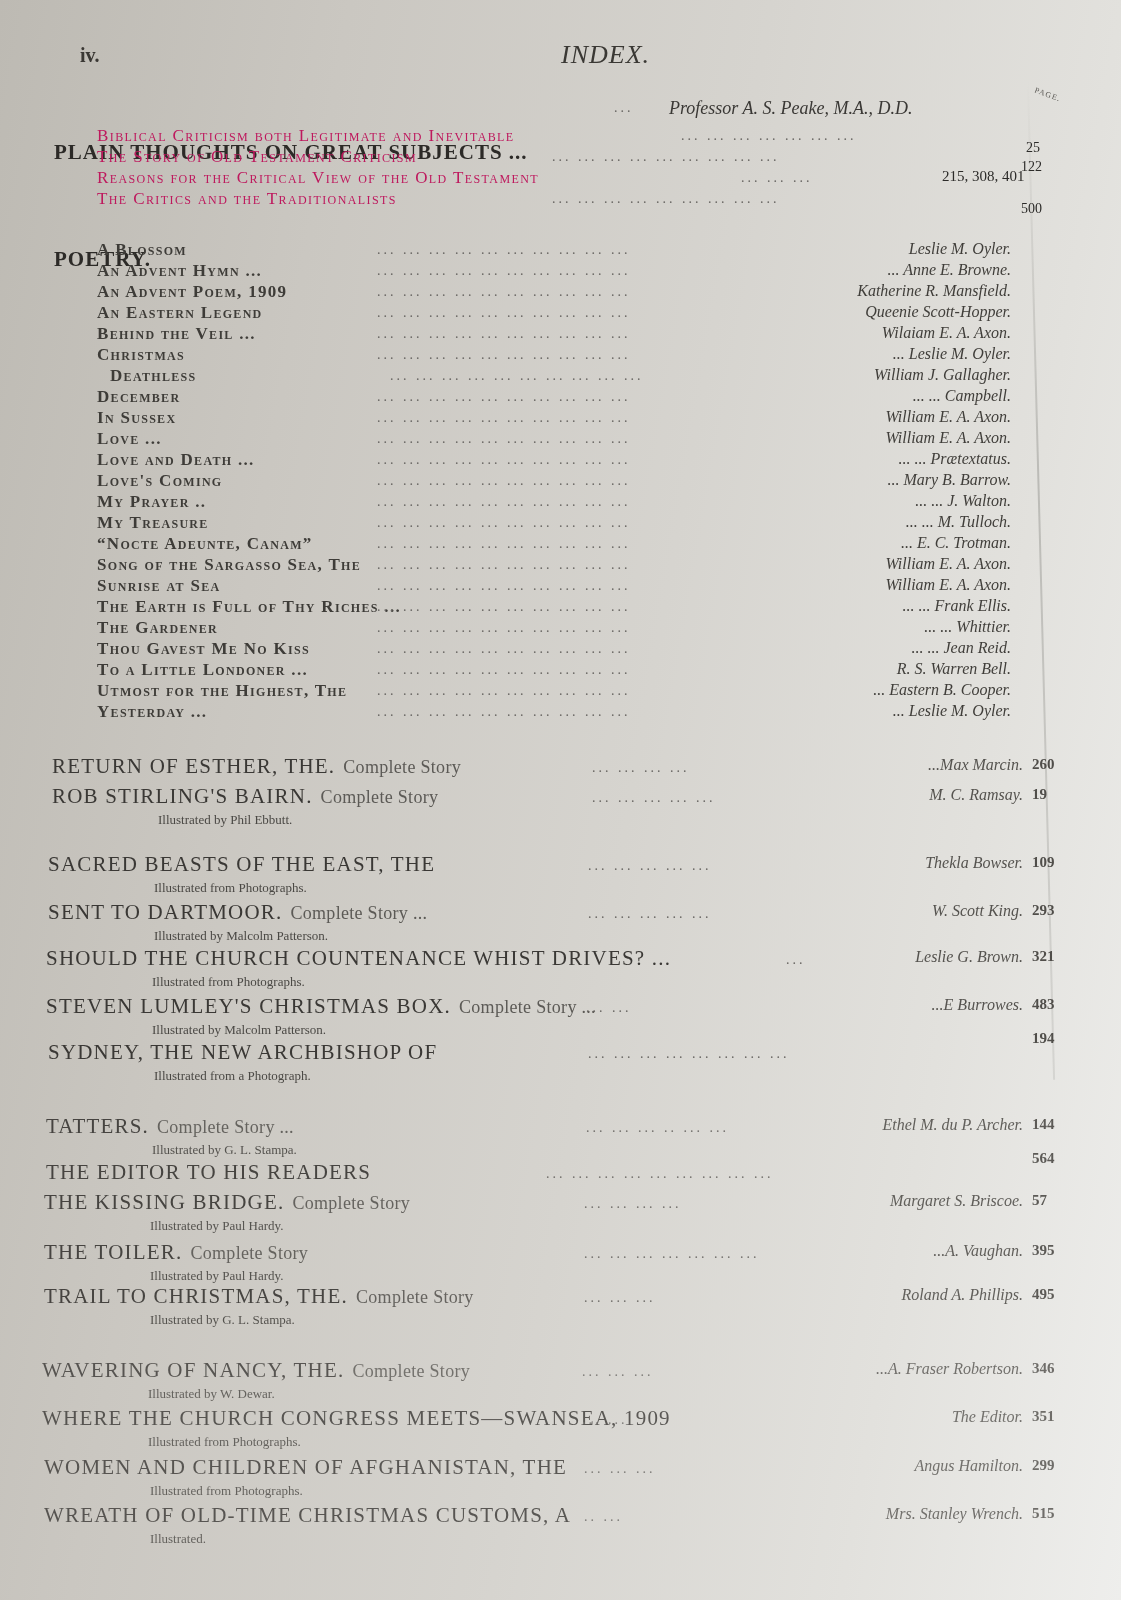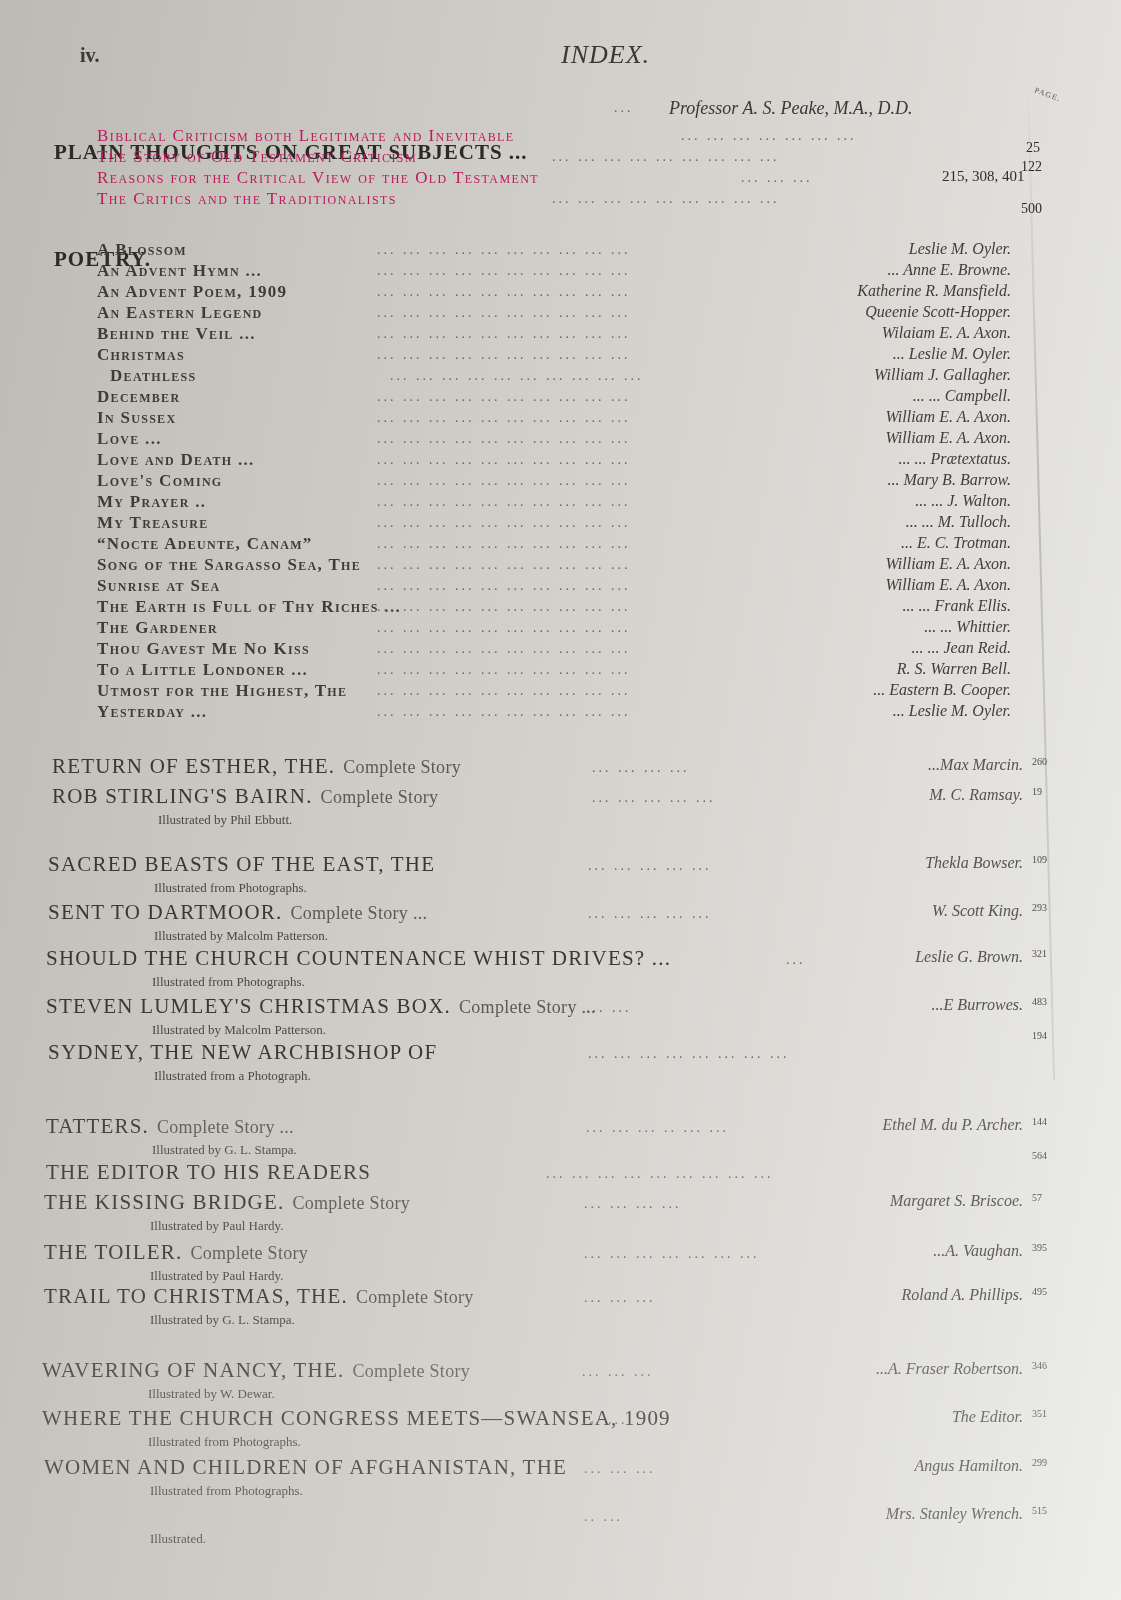--- a/index.html
+++ b/index.html
@@ -30,21 +30,21 @@
   
   .main-head { font-size: 21px; letter-spacing: 1px; color: #2c2a27; font-weight: 600; margin-top: 44px; }
   .sc { font-variant: small-caps; font-size: 17px; letter-spacing: 1.4px; font-weight: 400; color: #be185d; }
   .poem .title { font-variant: small-caps; font-size: 17px; letter-spacing: 1.3px; font-weight: 600; color: #3e3c38; }
   .poem .author { font-size: 16px; color: #403e3a; right: 110px; }
   .poem .dots { left: 310px; }
 
   .entry .title { font-size: 21px; letter-spacing: 1.2px; color: #3a3835; }
   .entry .kind { font-size: 18px; letter-spacing: 0.3px; color: #5c5a56; margin-left: 8px; }
   .entry .author { font-size: 16px; color: #55534f; right: 98px; }
-  .entry .pg { left: 1040px; font-size: 10px; color: #504e4a; }
+  .entry .pg { left: 1040px; font-size: 15px; color: #504e4a; font-weight: bold; }
   .entry .ill { position: absolute; left: 106px; top: 28px; font-size: 13px; color: #4a4844; }
   .fade1 { opacity: 0.92; }
   .fade2 { opacity: 0.8; }
 </style>
 </head>
 <body>
 
 <div class="page">
   <div class="crease"></div>
 
@@ -120,15 +120,15 @@
       <div class="row entry" style="top: 994px; left: 46px; right: 0px;"><span class="title">STEVEN LUMLEY'S CHRISTMAS BOX.</span><span class="kind">Complete Story ...</span><span class="dots" style="left:540px;top:6px;">...   ...</span><span class="author" style="top:2px;">...E Burrowes.</span><span class="pg" style="left:986px;top:2px;">483</span><span class="ill">Illustrated by Malcolm Patterson.</span></div>
       <div class="row entry" style="top: 1040px; left: 48px; right: 0px;"><span class="title">SYDNEY, THE NEW ARCHBISHOP OF</span><span class="kind"></span><span class="dots" style="left:540px;top:6px;">...   ...   ...   ...   ...   ...   ...   ...</span><span class="author" style="top:2px;"></span><span class="pg" style="left:984px;top:-10px;">194</span><span class="ill">Illustrated from a Photograph.</span></div>
       <div class="row entry fade1" style="top: 1114px; left: 46px; right: 0px;"><span class="title">TATTERS.</span><span class="kind">Complete Story ...</span><span class="dots" style="left:540px;top:6px;">...   ...   ...   ..   ...   ...</span><span class="author" style="top:2px;">Ethel M. du P. Archer.</span><span class="pg" style="left:986px;top:2px;">144</span><span class="ill">Illustrated by G. L. Stampa.</span></div>
       <div class="row entry fade1" style="top: 1160px; left: 46px; right: 0px;"><span class="title">THE EDITOR TO HIS READERS</span><span class="kind"></span><span class="dots" style="left:500px;top:6px;">...   ...   ...   ...   ...   ...   ...   ...   ...</span><span class="author" style="top:2px;"></span><span class="pg" style="left:986px;top:-10px;">564</span></div>
       <div class="row entry fade1" style="top: 1190px; left: 44px; right: 0px;"><span class="title">THE KISSING BRIDGE.</span><span class="kind">Complete Story</span><span class="dots" style="left:540px;top:6px;">...   ...   ...   ...</span><span class="author" style="top:2px;">Margaret S. Briscoe.</span><span class="pg" style="left:988px;top:2px;">57</span><span class="ill">Illustrated by Paul Hardy.</span></div>
       <div class="row entry fade1" style="top: 1240px; left: 44px; right: 0px;"><span class="title">THE TOILER.</span><span class="kind">Complete Story</span><span class="dots" style="left:540px;top:6px;">...   ...   ...   ...   ...   ...   ...</span><span class="author" style="top:2px;">...A. Vaughan.</span><span class="pg" style="left:988px;top:2px;">395</span><span class="ill">Illustrated by Paul Hardy.</span></div>
       <div class="row entry fade1" style="top: 1284px; left: 44px; right: 0px;"><span class="title">TRAIL TO CHRISTMAS, THE.</span><span class="kind">Complete Story</span><span class="dots" style="left:540px;top:6px;">...   ...   ...</span><span class="author" style="top:2px;">Roland A. Phillips.</span><span class="pg" style="left:988px;top:2px;">495</span><span class="ill">Illustrated by G. L. Stampa.</span></div>
       <div class="row entry fade2" style="top: 1358px; left: 42px; right: 0px;"><span class="title">WAVERING OF NANCY, THE.</span><span class="kind">Complete Story</span><span class="dots" style="left:540px;top:6px;">...   ...   ...</span><span class="author" style="top:2px;">...A. Fraser Robertson.</span><span class="pg" style="left:990px;top:2px;">346</span><span class="ill">Illustrated by W. Dewar.</span></div>
       <div class="row entry fade2" style="top: 1406px; left: 42px; right: 0px;"><span class="title">WHERE THE CHURCH CONGRESS MEETS—SWANSEA, 1909</span><span class="kind"></span><span class="dots" style="left:540px;top:6px;">...   ...</span><span class="author" style="top:2px;">The Editor.</span><span class="pg" style="left:990px;top:2px;">351</span><span class="ill">Illustrated from Photographs.</span></div>
       <div class="row entry fade2" style="top: 1455px; left: 44px; right: 0px;"><span class="title">WOMEN AND CHILDREN OF AFGHANISTAN, THE</span><span class="kind"></span><span class="dots" style="left:540px;top:6px;">...   ...   ...</span><span class="author" style="top:2px;">Angus Hamilton.</span><span class="pg" style="left:988px;top:2px;">299</span><span class="ill">Illustrated from Photographs.</span></div>
-      <div class="row entry fade2" style="top: 1503px; left: 44px; right: 0px;"><span class="kind"></span><span class="dots" style="left:540px;top:6px;">..   ...</span><span class="author" style="top:2px;">Mrs. Stanley Wrench.</span><span class="pg" style="left:988px;top:2px;">515</span><span class="ill">Illustrated.</span></div>
+      <div class="row entry fade2" style="top: 1503px; left: 44px; right: 0px;"><span class="title">WREATH OF OLD-TIME CHRISTMAS CUSTOMS, A</span><span class="kind"></span><span class="dots" style="left:540px;top:6px;">..   ...</span><span class="author" style="top:2px;">Mrs. Stanley Wrench.</span><span class="pg" style="left:988px;top:2px;">515</span><span class="ill">Illustrated.</span></div>
     </div>
 </div>
 
 </body></html>

